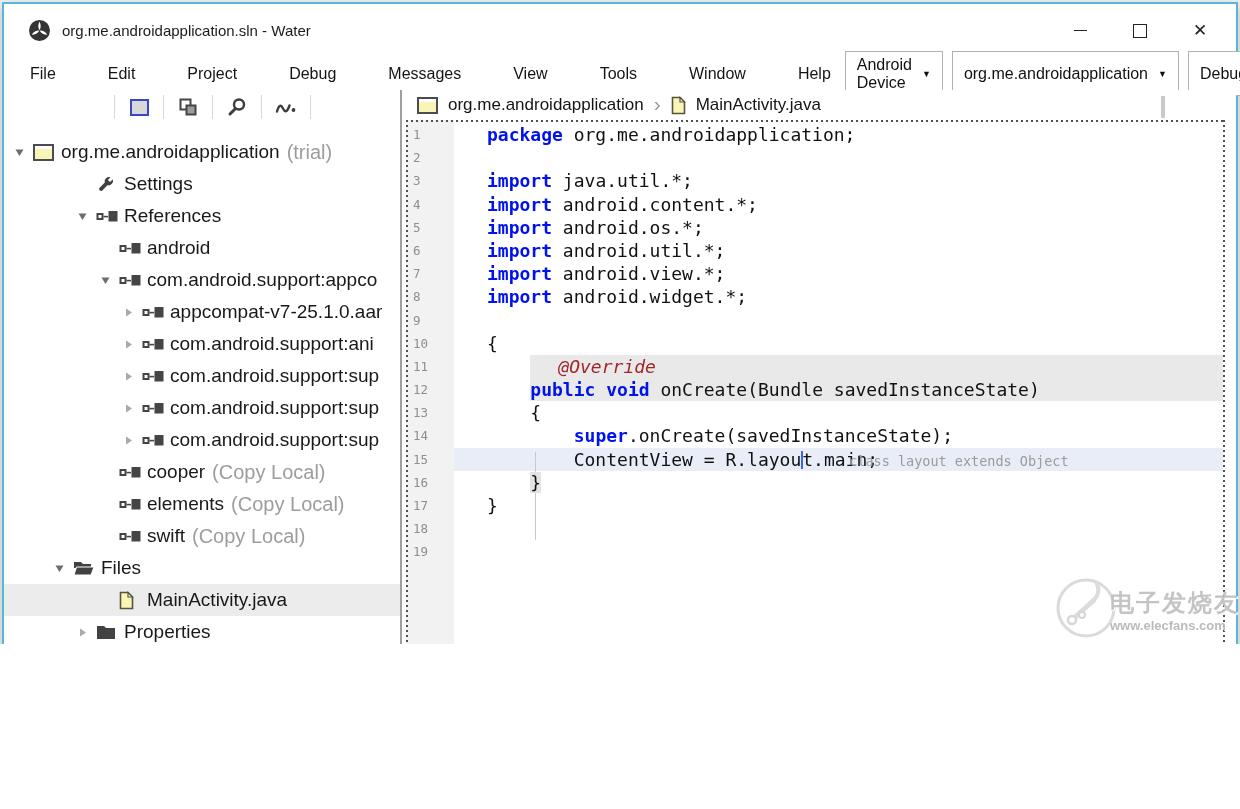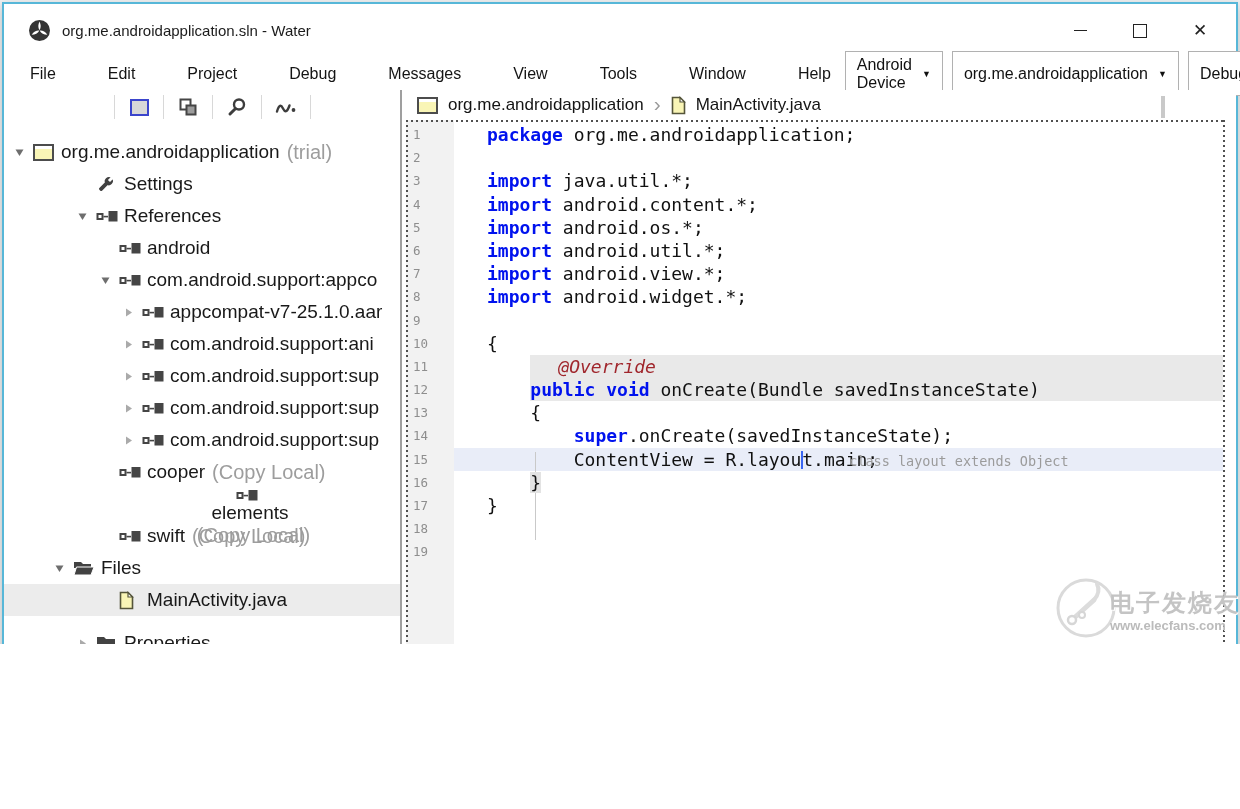--- a/index.html
+++ b/index.html
@@ -320,21 +320,21 @@
           <span class="ticon">
             <svg width="22" height="14" viewBox="0 0 22 14">
               <rect x="1.5" y="5" width="5" height="5" fill="#ffffff" stroke="#454545" stroke-width="2"></rect>
               <rect x="7.5" y="6.8" width="4.5" height="1.6" fill="#454545"></rect>
               <rect x="12.5" y="2" width="9" height="10.5" fill="#454545"></rect>
             </svg>
           </span>
           <span class="tlabel">cooper</span>
           <span class="tsuffix">(Copy Local)</span>
         </div>
-        <div class="tree-row" style="padding-left: 96px; flex-direction: column;">
+        <div class="tree-row" style="padding-left: 96px;">
           <span class="tw"></span>
           <span class="ticon">
             <svg width="22" height="14" viewBox="0 0 22 14">
               <rect x="1.5" y="5" width="5" height="5" fill="#ffffff" stroke="#454545" stroke-width="2"></rect>
               <rect x="7.5" y="6.8" width="4.5" height="1.6" fill="#454545"></rect>
               <rect x="12.5" y="2" width="9" height="10.5" fill="#454545"></rect>
             </svg>
           </span>
           <span class="tlabel">elements</span>
           <span class="tsuffix">(Copy Local)</span>
@@ -368,21 +368,21 @@
         <div class="tree-row selected" style="padding-left: 96px;">
           <span class="tw"></span>
           <span class="ticon">
             <svg width="15" height="19" viewBox="0 0 15 19">
               <path d="M1.5 1.5 h7.5 l4.5 4.5 v11.5 h-12 z" fill="#f9f5b6" stroke="#55553a" stroke-width="1.6"></path>
               <path d="M9 1.5 l4.5 4.5 h-4.5 z" fill="#ffffff" stroke="#55553a" stroke-width="1.2"></path>
             </svg>
           </span>
           <span class="tlabel">MainActivity.java</span>
         </div>
-        <div class="tree-row" style="padding-left: 73px; margin-top: 11px;">
+        <div class="tree-row" style="padding-left: 73px;">
           <span class="tw">
             <svg width="11" height="11" viewBox="0 0 11 11">
               <path d="M3 1.5 l6 4 -6 4 z" fill="#aaaaaa"></path>
             </svg>
           </span>
           <span class="ticon">
             <svg width="20" height="16" viewBox="0 0 20 16">
               <path d="M1 2 h7 l2 2 h9 v11 h-18 z" fill="#424242"></path>
             </svg>
           </span>

